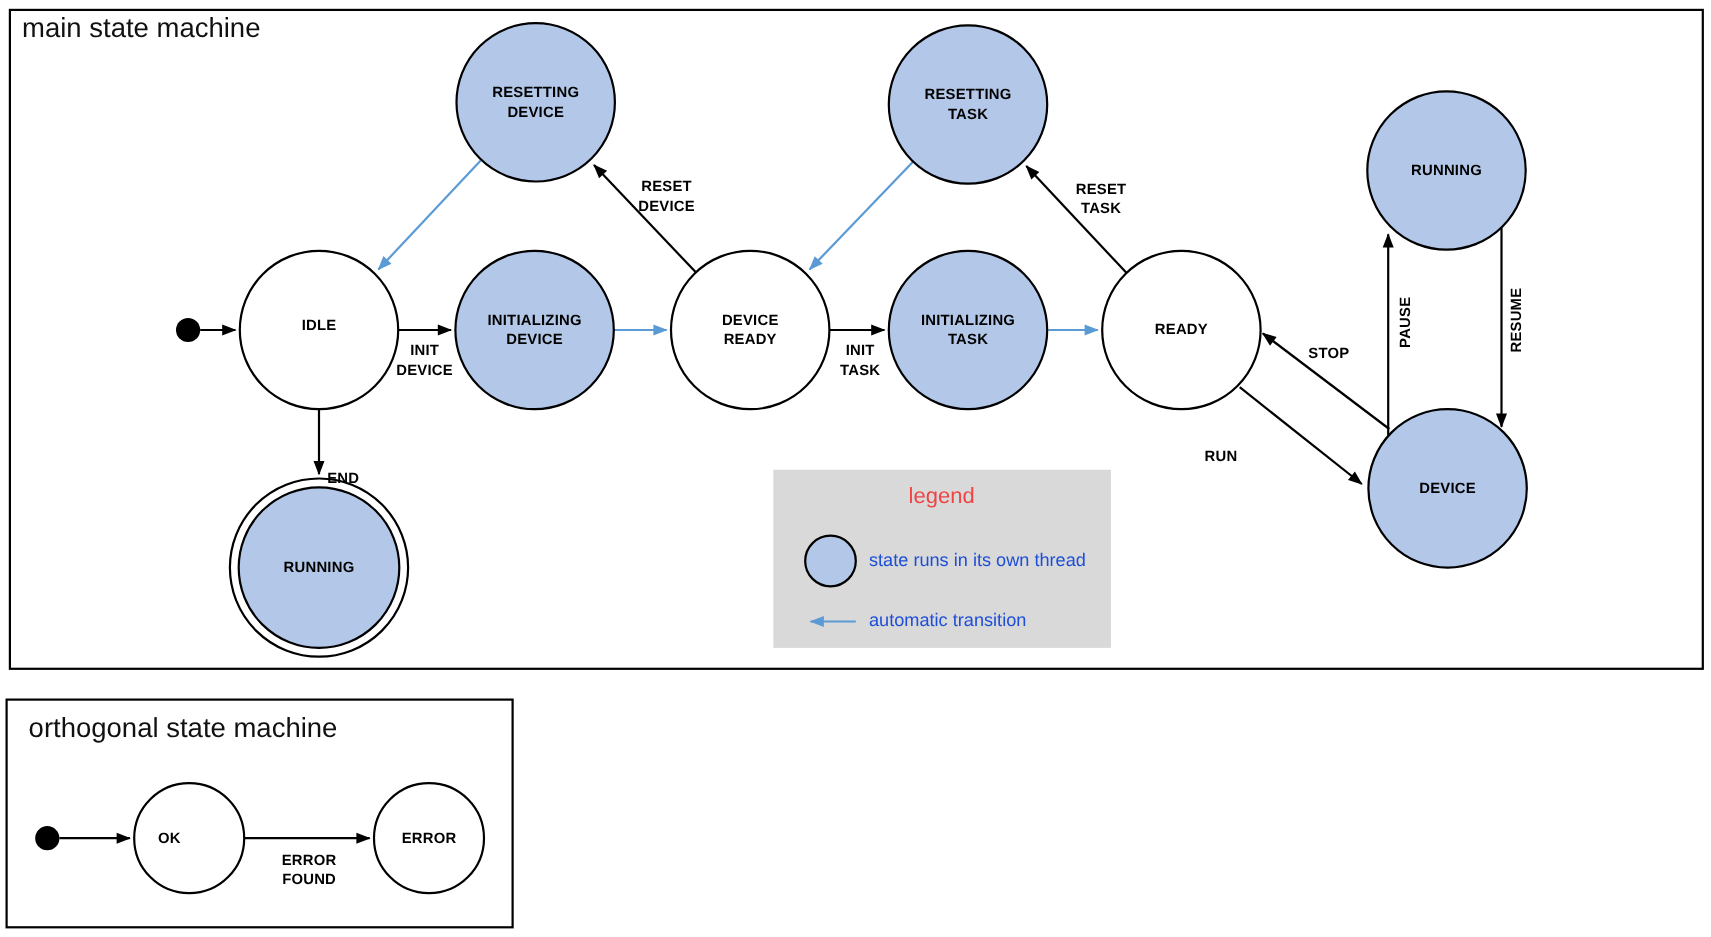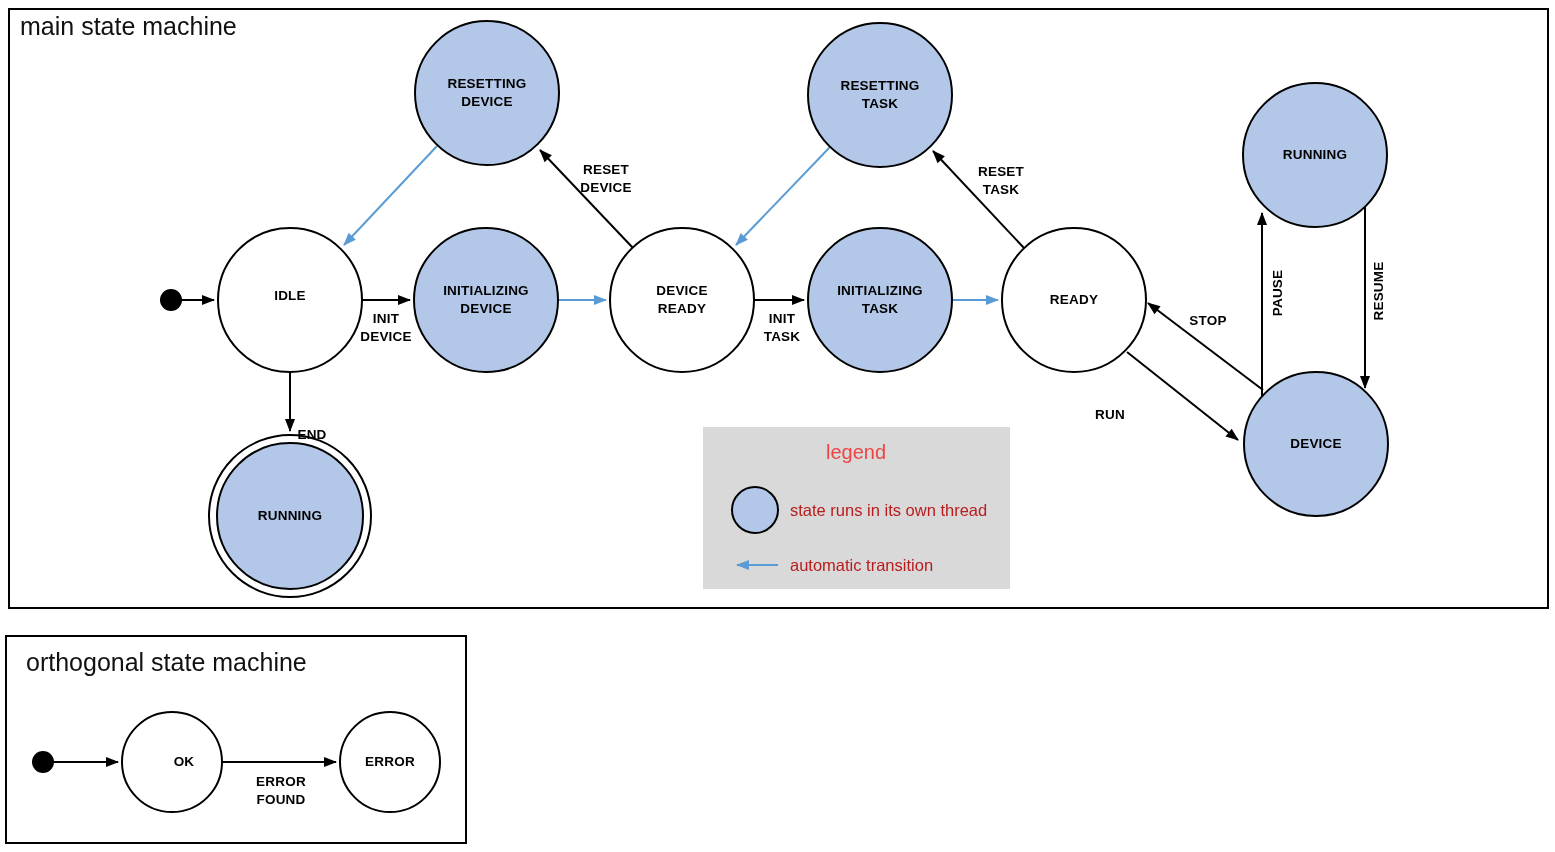--- a/index.html
+++ b/index.html
@@ -61,21 +61,21 @@
     font-size: 20px;
     font-weight: 500;
     color: #ef4444;
     white-space: nowrap;
   }
   .legend-item {
     position: absolute;
     transform: translateY(-50%);
     font-size: 16.5px;
     font-weight: 500;
-    color: #b91c1c;
+    color: #1d4ed8;
     white-space: nowrap;
   }
 </style>
 </head>
 <body>
 
 <div class="stage">
 
   <div class="panel main-panel"></div>
   <div class="panel ortho-panel"></div>
@@ -144,21 +144,21 @@
   <div class="lbl" style="left:682px;  top:300px;">DEVICE
 READY</div>
   <div class="lbl" style="left:880px;  top:95px;">RESETTING
 TASK</div>
   <div class="lbl" style="left:880px;  top:300px;">INITIALIZING
 TASK</div>
   <div class="lbl" style="left:1074px; top:300px;">READY</div>
   <div class="lbl" style="left:1315px; top:155px;">RUNNING</div>
   <div class="lbl" style="left:1316px; top:444px;">DEVICE</div>
   <div class="lbl" style="left:290px;  top:516px;">RUNNING</div>
-  <div class="lbl" style="left:184px;  top:762px;">OK</div>
+  <div class="lbl" style="left:154px;  top:762px;">OK</div>
   <div class="lbl" style="left:390px;  top:762px;">ERROR</div>
 
   <div class="lbl" style="left:386px;  top:328px;">INIT
 DEVICE</div>
   <div class="lbl" style="left:606px;  top:179px;">RESET
 DEVICE</div>
   <div class="lbl" style="left:782px;  top:328px;">INIT
 TASK</div>
   <div class="lbl" style="left:1001px; top:181px;">RESET
 TASK</div>

